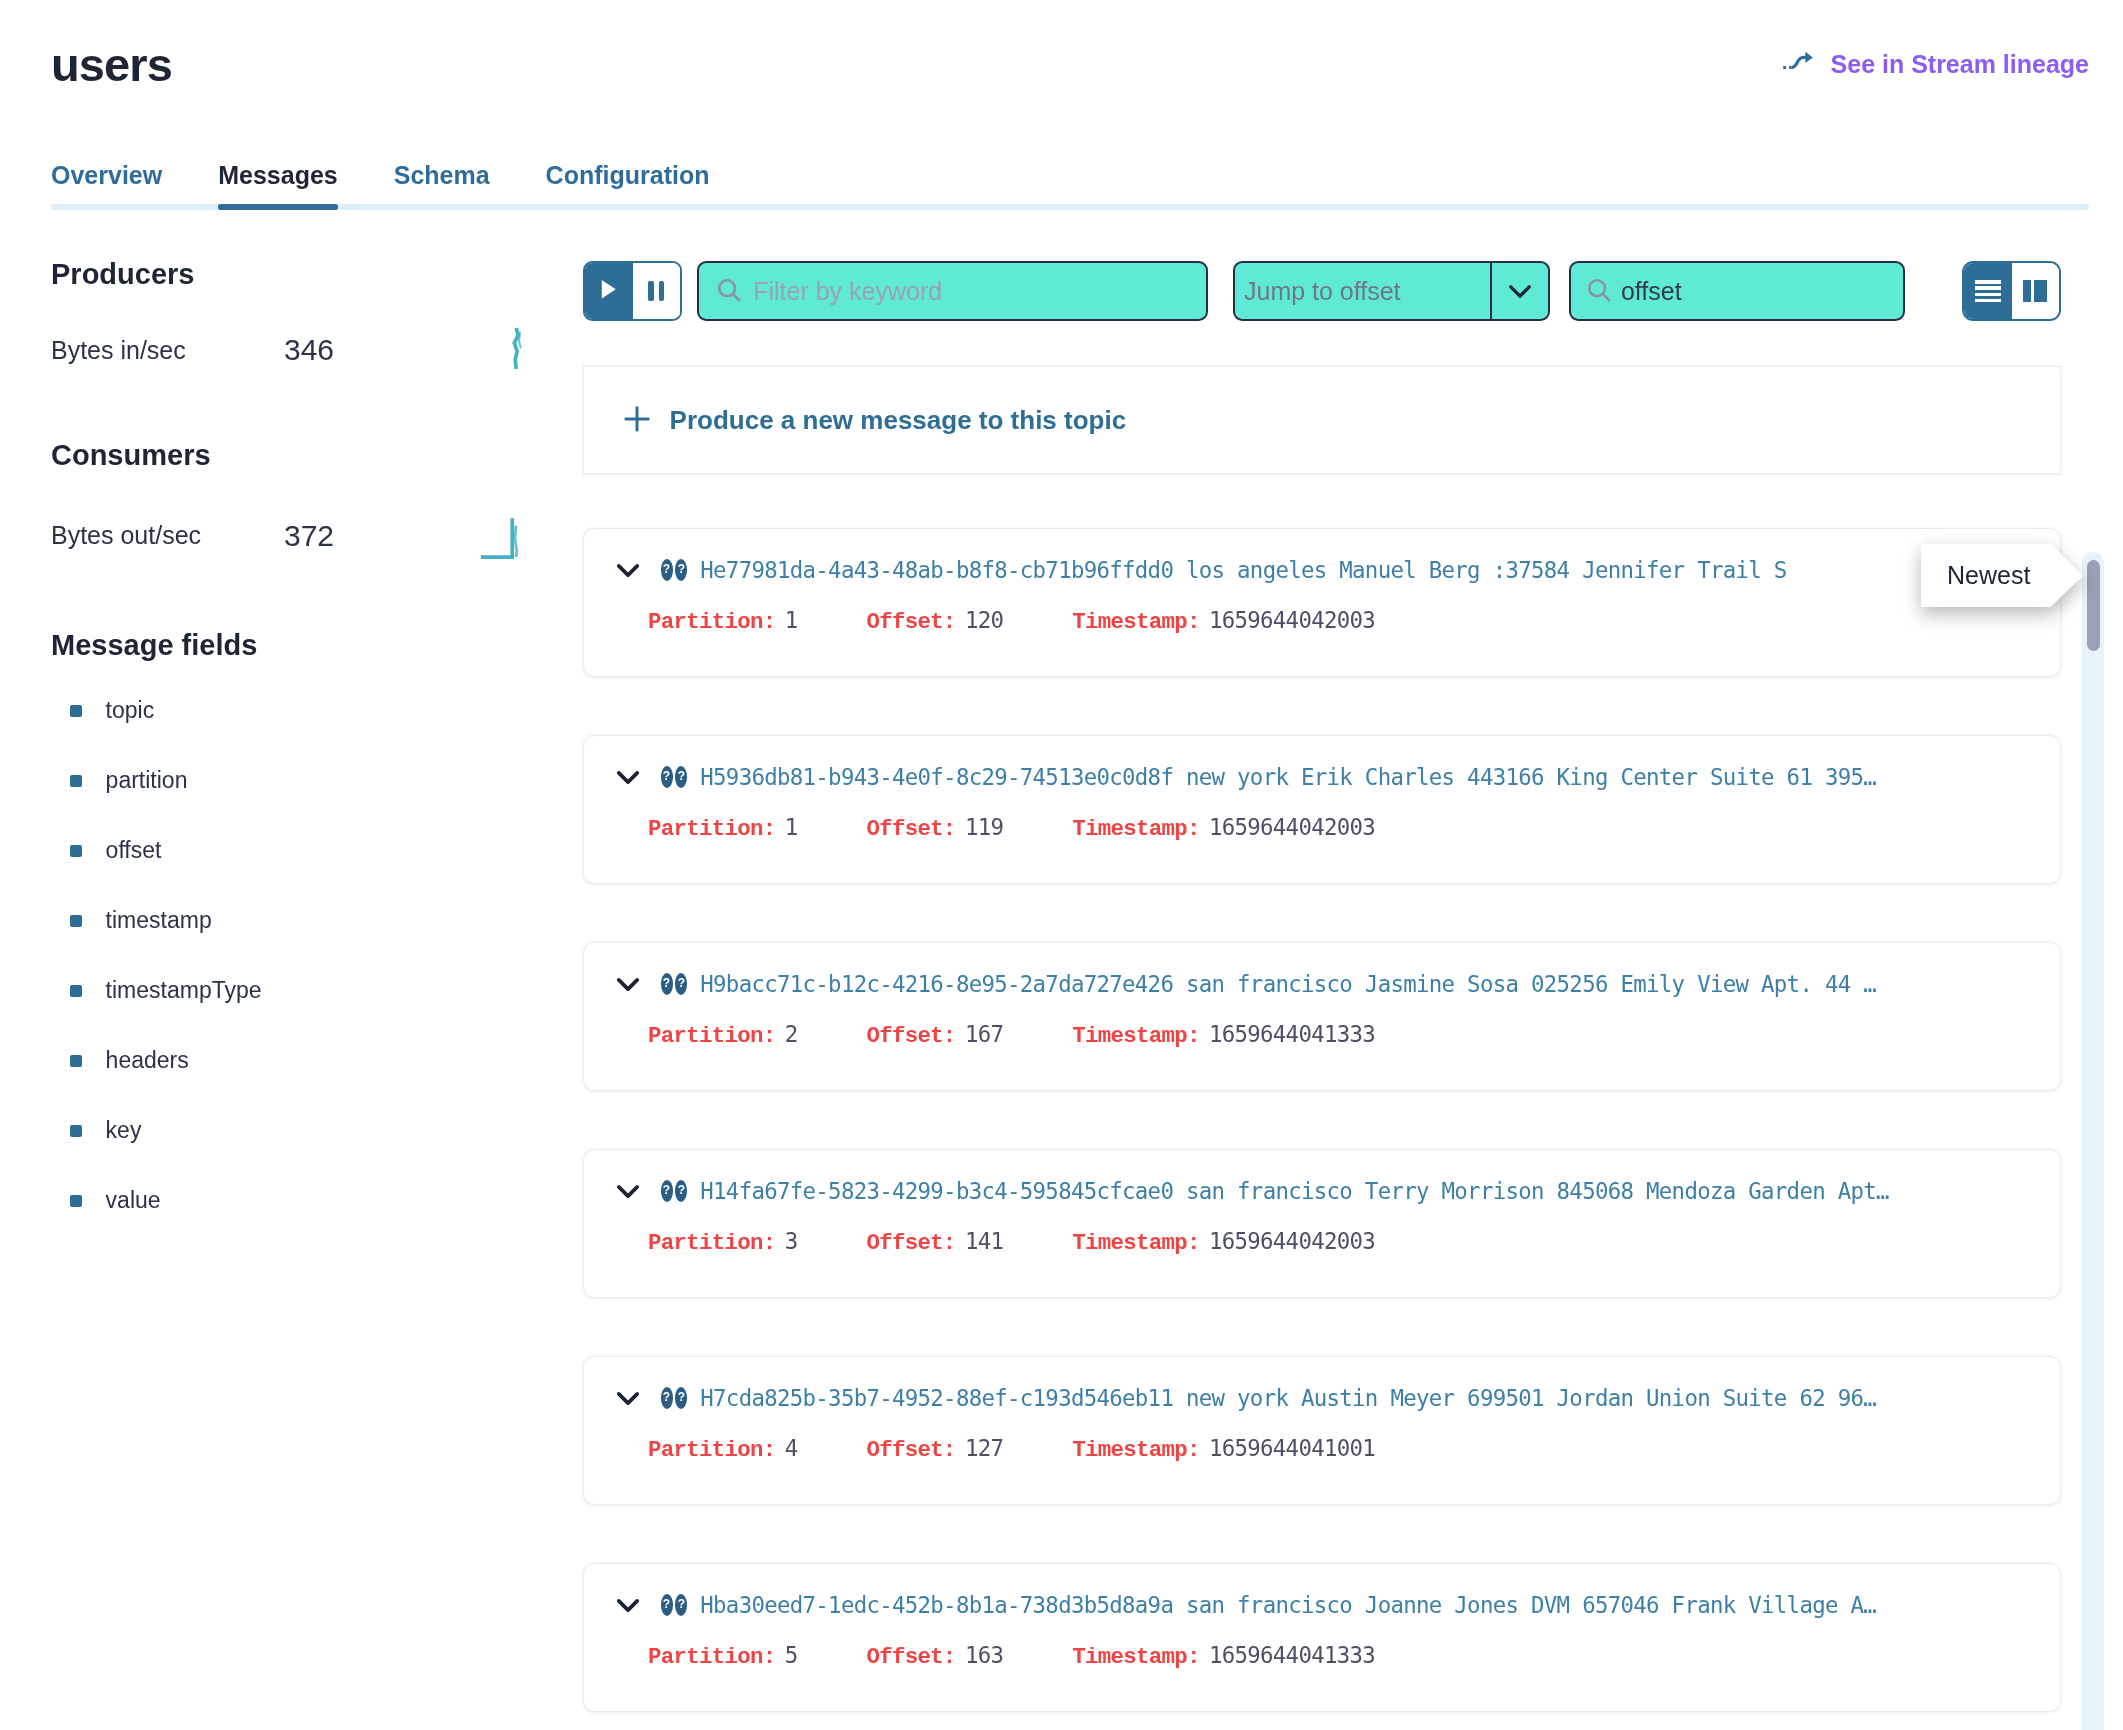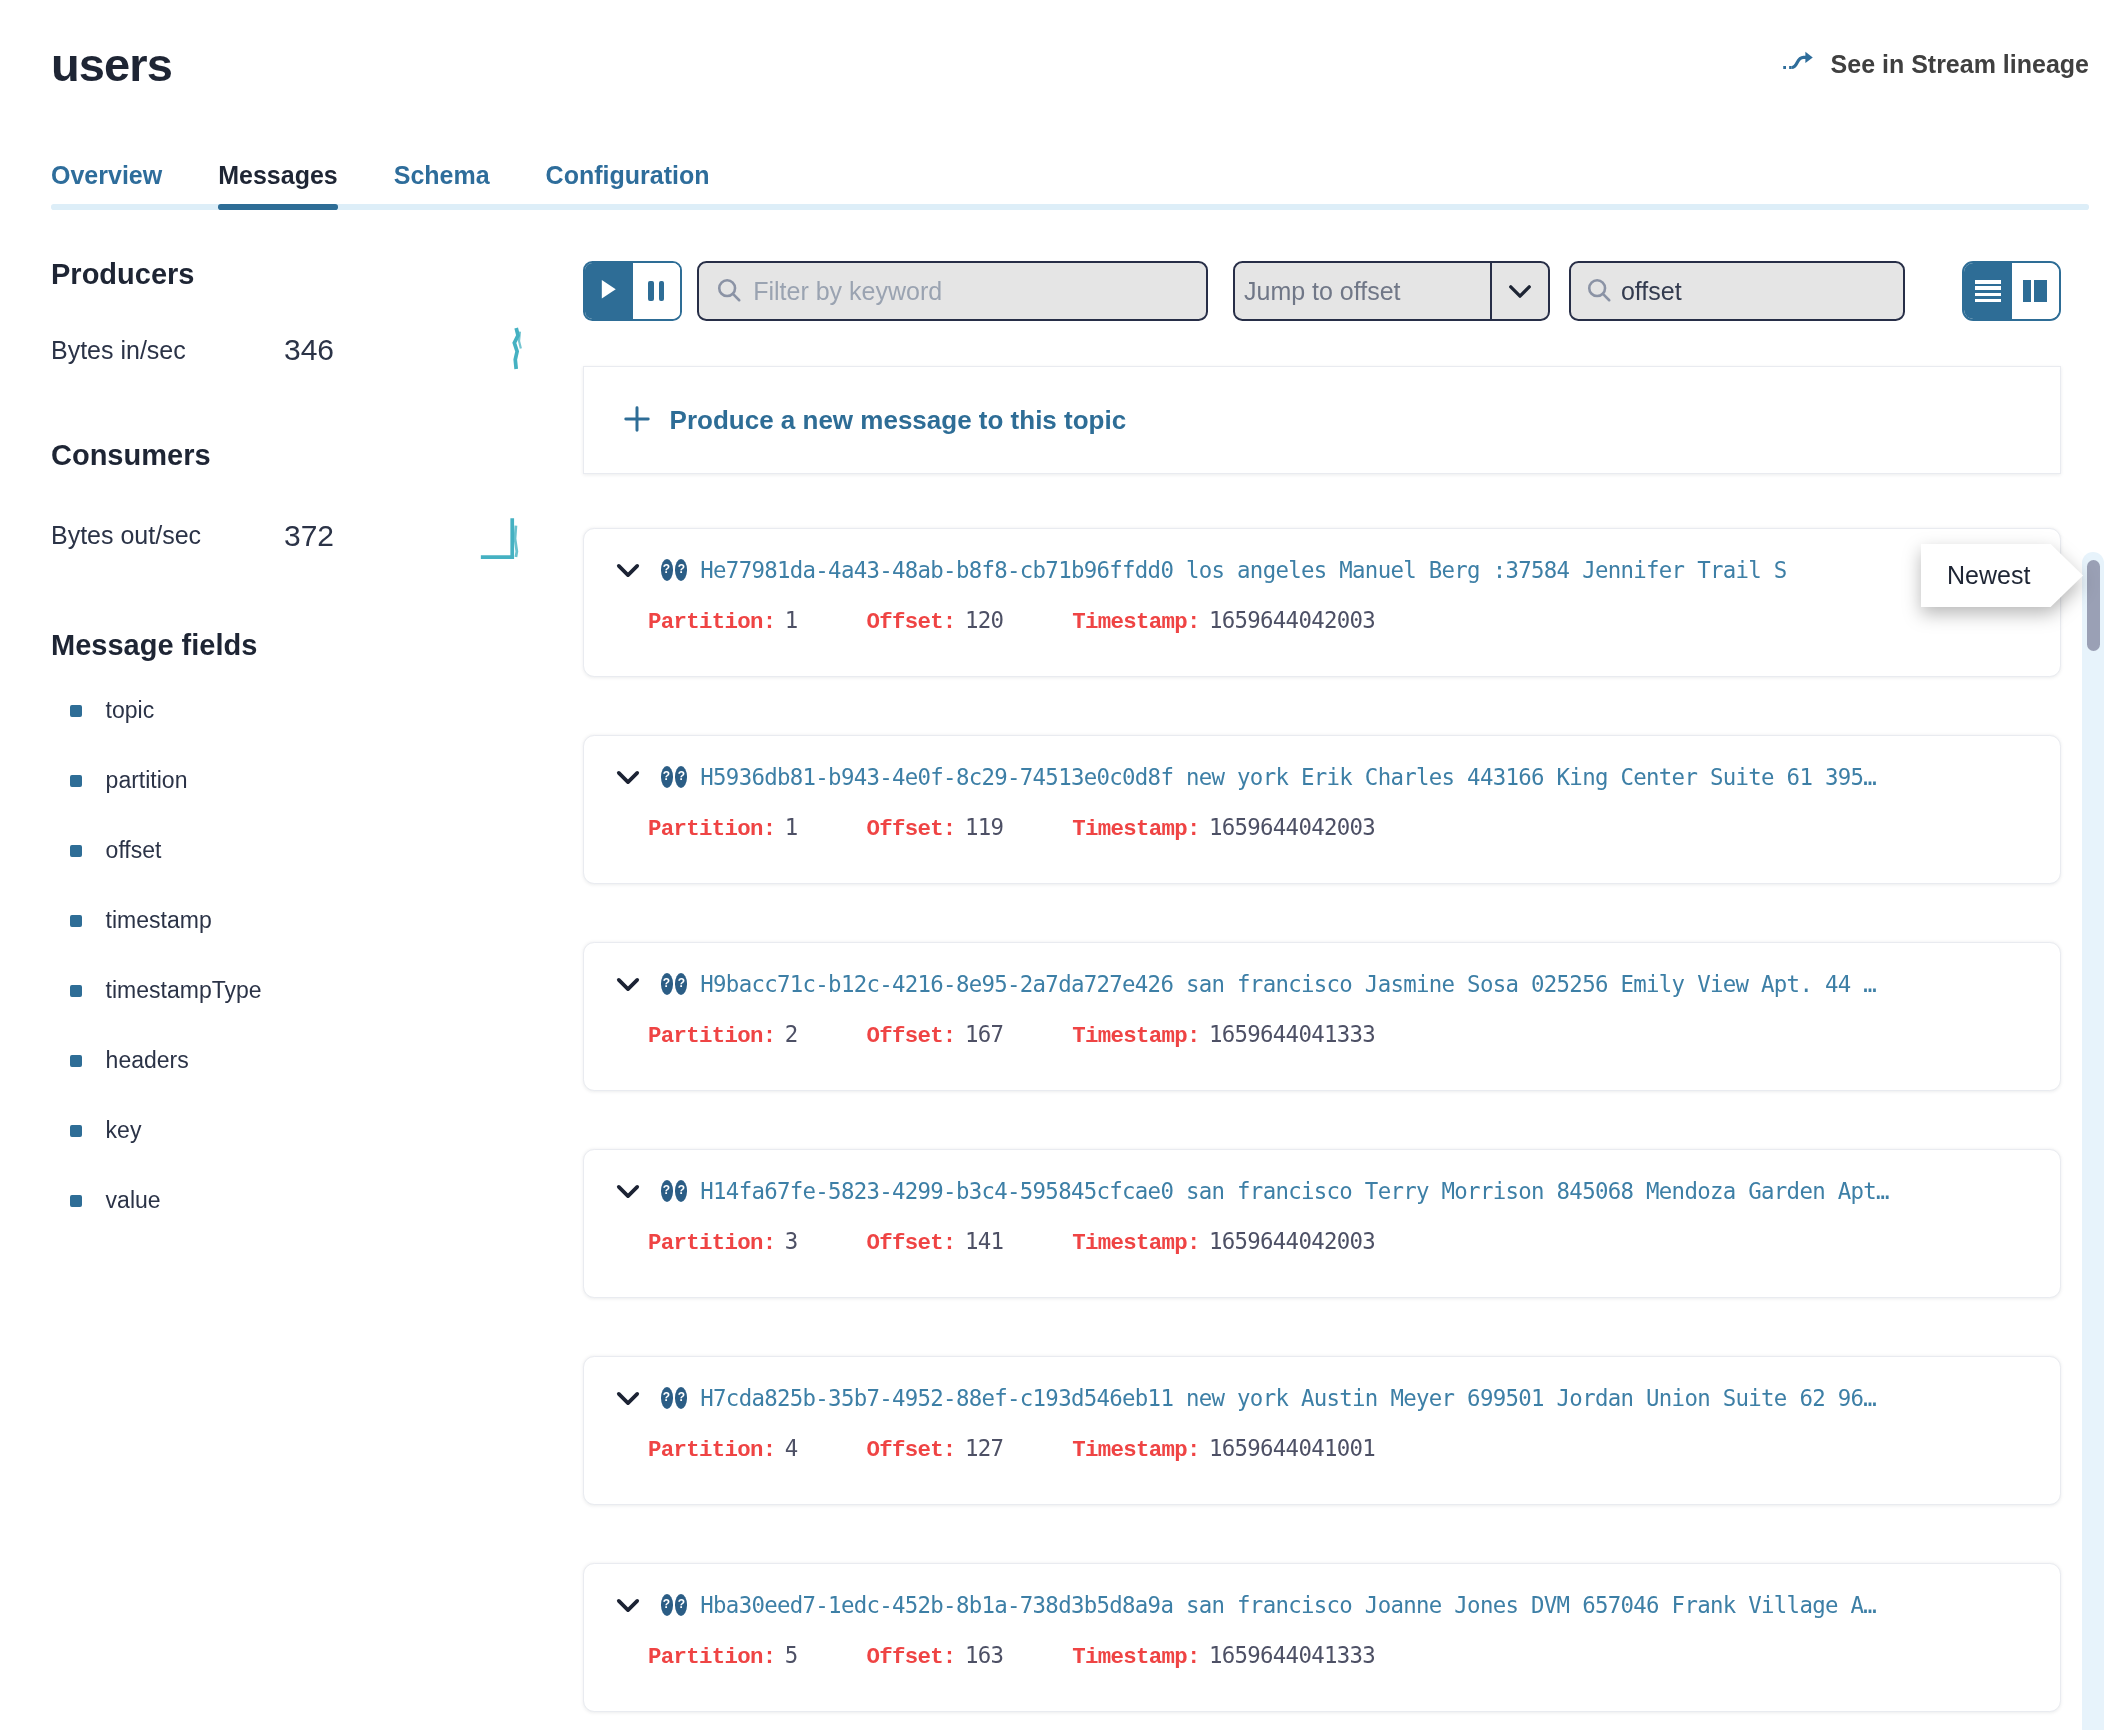--- a/index.html
+++ b/index.html
@@ -4,21 +4,21 @@
 <style>
   * { margin:0; padding:0; box-sizing:border-box; }
   html,body { background:#fff; }
   .page {
     position:relative; width:2124px; height:1730px; overflow:hidden;
     font-family:"Liberation Sans", sans-serif; color:#1e2534; background:#fff;
   }
   
   .header { display:flex; justify-content:space-between; align-items:center; padding:37px 35px 0 51px; }
   .page-title { font-size:47px; font-weight:800; letter-spacing:-0.9px; color:#1e2534; }
-  .lineage-link { display:flex; align-items:center; gap:17px; color:#404040; font-size:25px; font-weight:700; cursor:pointer; }
+  .lineage-link { display:flex; align-items:center; gap:17px; color:#8b5cf6; font-size:25px; font-weight:700; cursor:pointer; }
   
   .tabs { display:flex; gap:56px; padding:0 35px 0 51px; margin-top:69px; position:relative; }
   .tabs::after { content:''; position:absolute; left:51px; right:35px; bottom:0; height:5.6px; background:#ddeef8; border-radius:2.8px; }
   .tab { font-size:25px; font-weight:600; color:#2e6d9b; padding-bottom:20px; position:relative; cursor:pointer; }
   .tab.active { color:#1e2534; font-weight:700; }
   .tab.active::after { content:''; position:absolute; left:0; right:0; bottom:0; height:5.6px; background:#2e6d96; border-radius:2.8px; z-index:1; }
   
   .content { display:flex; align-items:flex-start; }
   .sidebar { width:550px; flex:none; padding:48px 0 0 51px; }
   .section-heading { font-size:29px; font-weight:800; color:#1e2534; margin-bottom:35px; }
@@ -31,21 +31,21 @@
   .field-bullet { width:12px; height:12px; background:#2e6d96; border-radius:1.9px; margin-right:24px; flex:none; }
   .field-label { font-size:23px; color:#2b3347; }
   
   .main { flex:1; padding:51px 63px 0 33px; min-width:0; }
   .toolbar { display:flex; align-items:stretch; height:60px; }
   .btn-group { display:flex; border:2.8px solid #2e6d96; border-radius:9.3px; overflow:hidden; width:99px; flex:none; }
   .btn-play { width:50%; background:#2e6d96; display:flex; align-items:center; justify-content:center; cursor:pointer; }
   .btn-pause { width:50%; background:#fff; display:flex; align-items:center; justify-content:center; cursor:pointer; }
   .pause-bars { display:flex; gap:4.7px; }
   .pause-bars i { display:block; width:5.6px; height:20.5px; background:#2e6d96; border-radius:1.9px; }
-  .input-box { display:flex; align-items:center; border:2.8px solid #272e47; border-radius:9.3px; background:#e5e5e5; }
+  .input-box { display:flex; align-items:center; border:2.8px solid #272e47; border-radius:9.3px; background:#5eead4; }
   .filter-box { width:511px; margin-left:15px; padding-left:17px; }
   .filter-box input { border:none; outline:none; flex:1; font-size:25px; color:#333b4f; font-family:"Liberation Sans",sans-serif; background:transparent; padding-left:11.2px; }
   .filter-box input::placeholder { color:#9aa3b1; }
   .jump-box { width:317px; margin-left:25px; cursor:pointer; }
   .jump-text { flex:1; padding-left:9px; font-size:25px; color:#707787; }
   .jump-caret { width:58px; align-self:stretch; border-left:2.8px solid #272e47; display:flex; align-items:center; justify-content:center; }
   .offset-box { width:336px; margin-left:18.6px; padding-left:15px; }
   .offset-box input { border:none; outline:none; flex:1; font-size:25px; color:#333b4f; font-family:"Liberation Sans",sans-serif; background:transparent; padding-left:9.3px; }
   .view-toggle { margin-left:auto; display:flex; border:2.8px solid #2e6d96; border-radius:11.2px; overflow:hidden; width:99px; flex:none; }
   .vt-list { width:50%; background:#2e6d96; display:flex; align-items:center; justify-content:center; cursor:pointer; }

